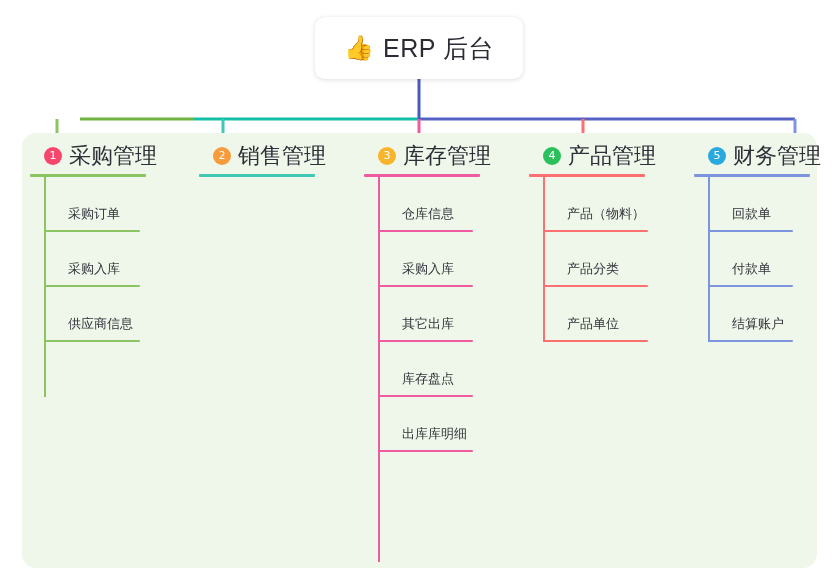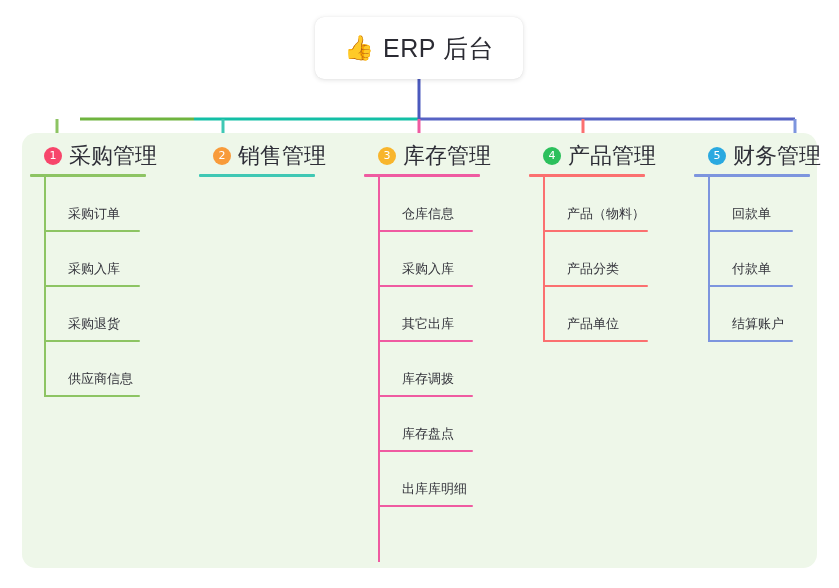--- a/index.html
+++ b/index.html
@@ -177,24 +177,20 @@
           <div class="spine" style="background: rgb(141, 196, 99); height: 220px;"></div>
           <div class="leaf">
             <span class="leaf-text">采购订单</span>
             <div class="leaf-rule" style="background: rgb(141, 196, 99); width: 96px;"></div>
           </div>
           <div class="leaf">
             <span class="leaf-text">采购入库</span>
             <div class="leaf-rule" style="background: rgb(141, 196, 99); width: 96px;"></div>
           </div>
           <div class="leaf">
-            <span class="leaf-text">采购退货</span>
-            <div class="leaf-rule" style="background: rgb(141, 196, 99); width: 96px;"></div>
-          </div>
-          <div class="leaf">
             <span class="leaf-text">供应商信息</span>
             <div class="leaf-rule" style="background: rgb(141, 196, 99); width: 96px;"></div>
           </div>
         </div>
       </div>
       <div class="branch" style="left: 199px; width: 150px;">
         <div class="branch-header">
           <span class="badge" style="background: rgb(248, 155, 58);">2</span>
           <span class="branch-title">销售管理</span>
         </div>
@@ -214,24 +210,20 @@
           </div>
           <div class="leaf">
             <span class="leaf-text">采购入库</span>
             <div class="leaf-rule" style="background: rgb(239, 91, 161); width: 95px;"></div>
           </div>
           <div class="leaf">
             <span class="leaf-text">其它出库</span>
             <div class="leaf-rule" style="background: rgb(239, 91, 161); width: 95px;"></div>
           </div>
           <div class="leaf">
-            <span class="leaf-text">库存调拨</span>
-            <div class="leaf-rule" style="background: rgb(239, 91, 161); width: 95px;"></div>
-          </div>
-          <div class="leaf">
             <span class="leaf-text">库存盘点</span>
             <div class="leaf-rule" style="background: rgb(239, 91, 161); width: 95px;"></div>
           </div>
           <div class="leaf">
             <span class="leaf-text">出库库明细</span>
             <div class="leaf-rule" style="background: rgb(239, 91, 161); width: 95px;"></div>
           </div>
         </div>
       </div>
       <div class="branch" style="left: 529px; width: 150px;">

